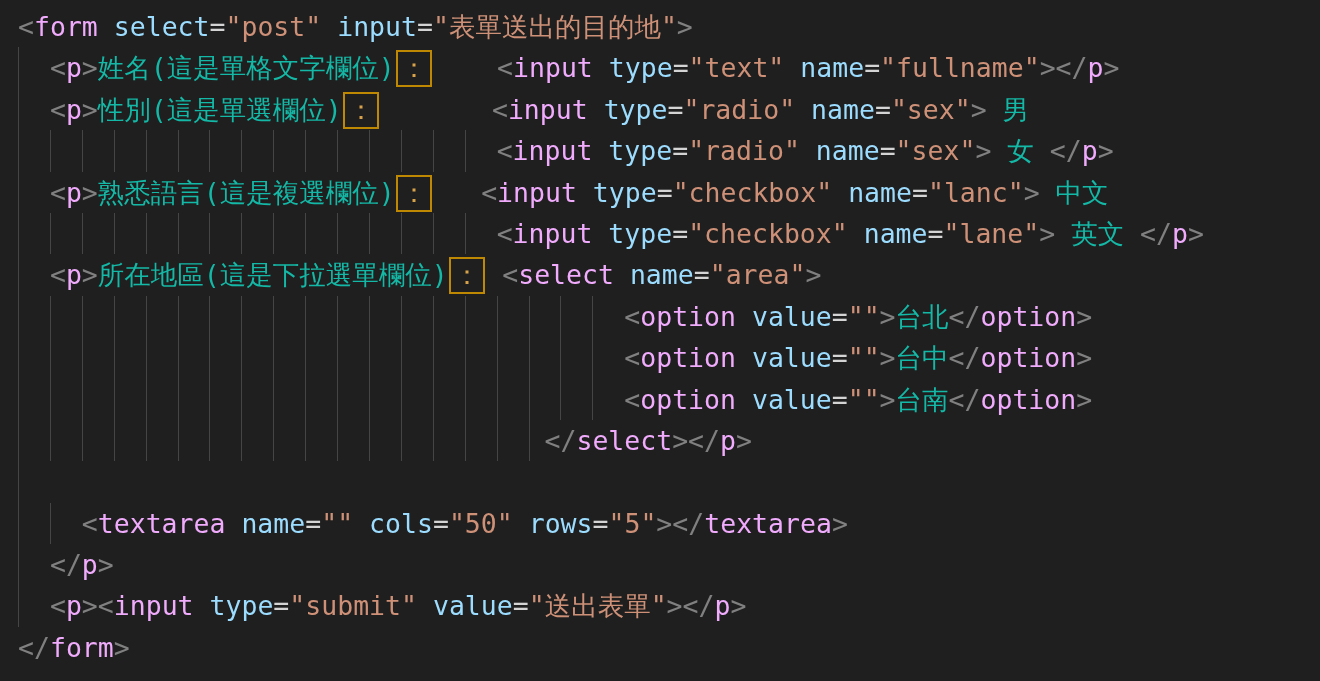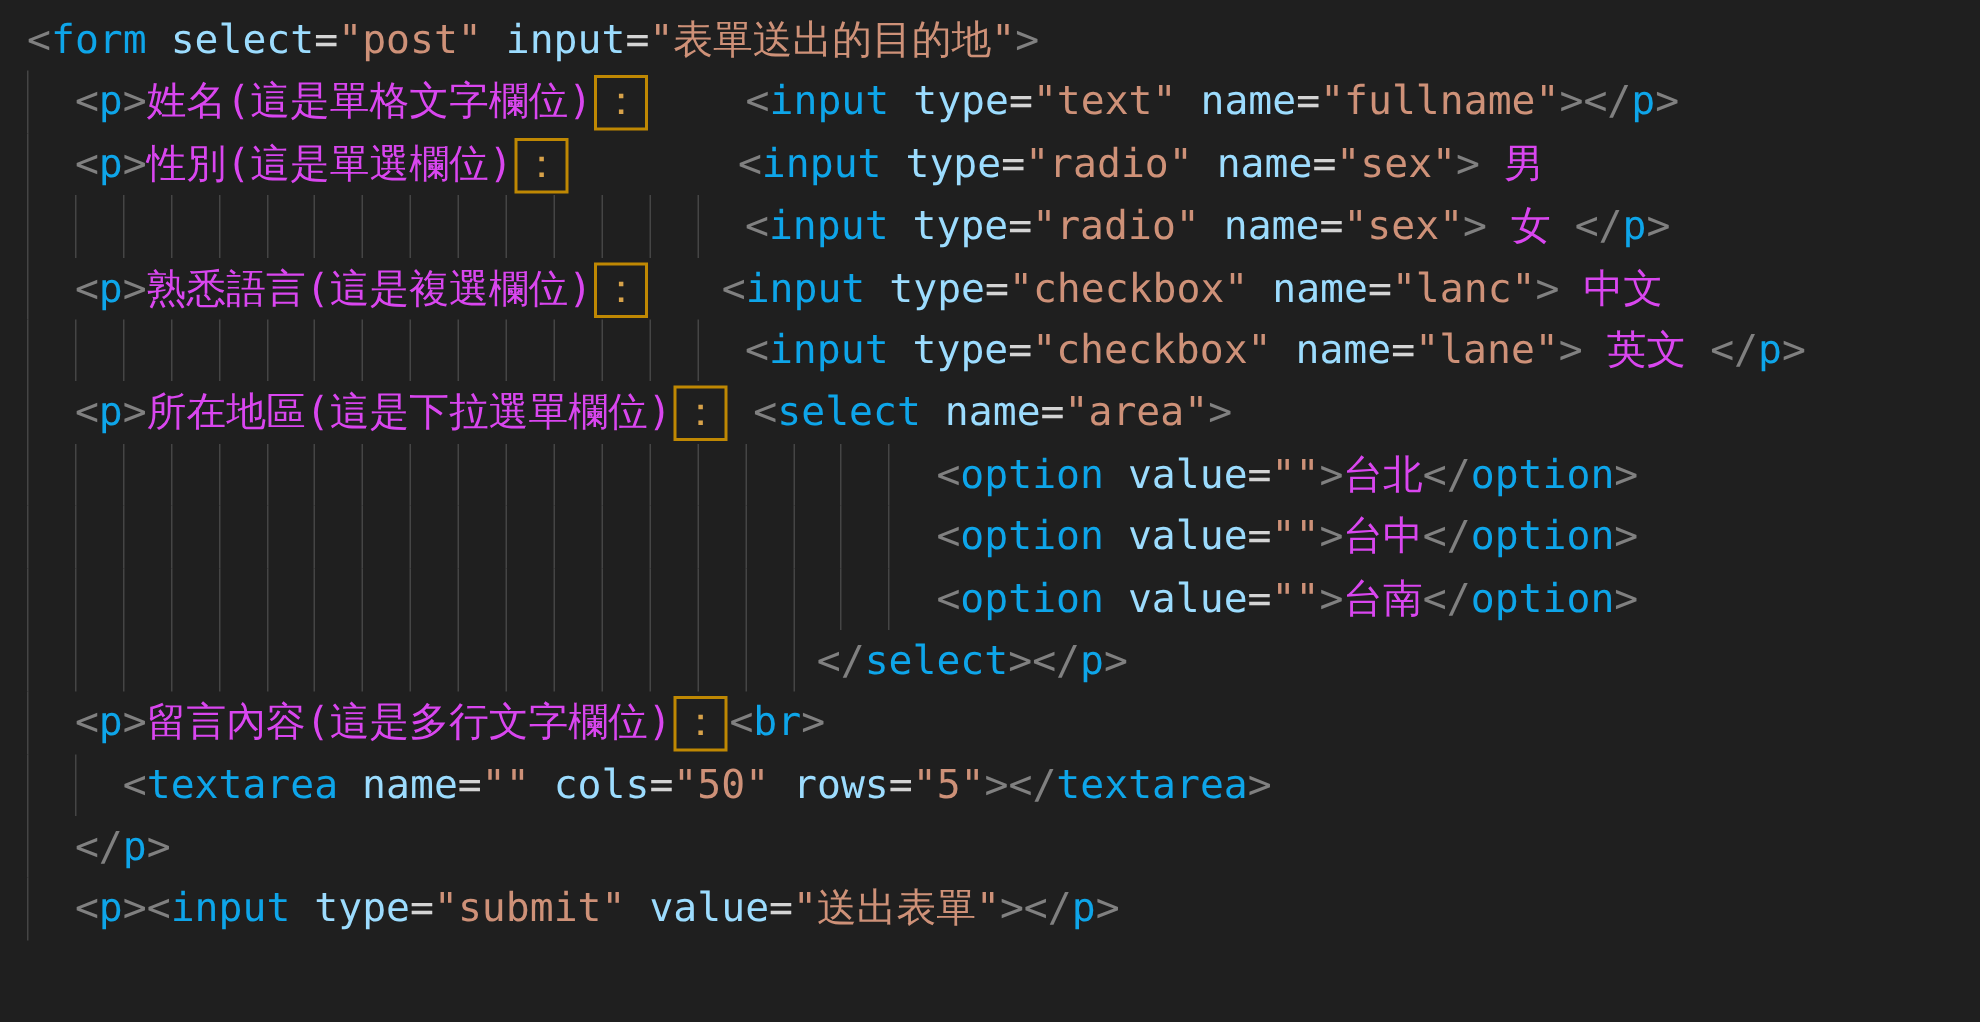--- a/index.html
+++ b/index.html
@@ -28,25 +28,25 @@
     padding-left:18px;
     white-space:pre;
   }
   .guide{
     position:absolute;
     top:0;bottom:0;
     width:1px;
     background:#454545;
   }
   .c-p{color:#808080}   
-  .c-t{color:#0ea5e9}   
+  .c-t{color:#f0abfc}   
   .c-a{color:#9cdcfe}   
   .c-o{color:#d4d4d4}   
   .c-s{color:#ce9178}   
-  .c-x{color:#d946ef}   
+  .c-x{color:#14b8a6}   
   .c-b{                 
     color:#d7a24a;
     border:2px solid #bf8803;
     padding:0 3px 2px 3px;
     margin:0 1px;
   }
 </style>
 </head>
 <body>
 
@@ -55,17 +55,18 @@
     <div class="line"><span class="guide" style="left: calc(0ch + 18px);"></span><span class="code"><span class="c-x">  </span><span class="c-p">&lt;</span><span class="c-t">p</span><span class="c-p">&gt;</span><span class="c-x">姓名(這是單格文字欄位)</span><span class="c-b">：</span><span class="c-x">    </span><span class="c-p">&lt;</span><span class="c-t">input</span><span class="c-x"> </span><span class="c-a">type</span><span class="c-o">=</span><span class="c-s">"text"</span><span class="c-x"> </span><span class="c-a">name</span><span class="c-o">=</span><span class="c-s">"fullname"</span><span class="c-p">&gt;&lt;/</span><span class="c-t">p</span><span class="c-p">&gt;</span></span></div>
     <div class="line"><span class="guide" style="left: calc(0ch + 18px);"></span><span class="code"><span class="c-x">  </span><span class="c-p">&lt;</span><span class="c-t">p</span><span class="c-p">&gt;</span><span class="c-x">性別(這是單選欄位)</span><span class="c-b">：</span><span class="c-x">       </span><span class="c-p">&lt;</span><span class="c-t">input</span><span class="c-x"> </span><span class="c-a">type</span><span class="c-o">=</span><span class="c-s">"radio"</span><span class="c-x"> </span><span class="c-a">name</span><span class="c-o">=</span><span class="c-s">"sex"</span><span class="c-p">&gt;</span><span class="c-x"> 男</span></span></div>
     <div class="line"><span class="guide" style="left: calc(0ch + 18px);"></span><span class="guide" style="left: calc(2ch + 18px);"></span><span class="guide" style="left: calc(4ch + 18px);"></span><span class="guide" style="left: calc(6ch + 18px);"></span><span class="guide" style="left: calc(8ch + 18px);"></span><span class="guide" style="left: calc(10ch + 18px);"></span><span class="guide" style="left: calc(12ch + 18px);"></span><span class="guide" style="left: calc(14ch + 18px);"></span><span class="guide" style="left: calc(16ch + 18px);"></span><span class="guide" style="left: calc(18ch + 18px);"></span><span class="guide" style="left: calc(20ch + 18px);"></span><span class="guide" style="left: calc(22ch + 18px);"></span><span class="guide" style="left: calc(24ch + 18px);"></span><span class="guide" style="left: calc(26ch + 18px);"></span><span class="guide" style="left: calc(28ch + 18px);"></span><span class="code"><span class="c-x">                              </span><span class="c-p">&lt;</span><span class="c-t">input</span><span class="c-x"> </span><span class="c-a">type</span><span class="c-o">=</span><span class="c-s">"radio"</span><span class="c-x"> </span><span class="c-a">name</span><span class="c-o">=</span><span class="c-s">"sex"</span><span class="c-p">&gt;</span><span class="c-x"> 女 </span><span class="c-p">&lt;/</span><span class="c-t">p</span><span class="c-p">&gt;</span></span></div>
     <div class="line"><span class="guide" style="left: calc(0ch + 18px);"></span><span class="code"><span class="c-x">  </span><span class="c-p">&lt;</span><span class="c-t">p</span><span class="c-p">&gt;</span><span class="c-x">熟悉語言(這是複選欄位)</span><span class="c-b">：</span><span class="c-x">   </span><span class="c-p">&lt;</span><span class="c-t">input</span><span class="c-x"> </span><span class="c-a">type</span><span class="c-o">=</span><span class="c-s">"checkbox"</span><span class="c-x"> </span><span class="c-a">name</span><span class="c-o">=</span><span class="c-s">"lanc"</span><span class="c-p">&gt;</span><span class="c-x"> 中文</span></span></div>
     <div class="line"><span class="guide" style="left: calc(0ch + 18px);"></span><span class="guide" style="left: calc(2ch + 18px);"></span><span class="guide" style="left: calc(4ch + 18px);"></span><span class="guide" style="left: calc(6ch + 18px);"></span><span class="guide" style="left: calc(8ch + 18px);"></span><span class="guide" style="left: calc(10ch + 18px);"></span><span class="guide" style="left: calc(12ch + 18px);"></span><span class="guide" style="left: calc(14ch + 18px);"></span><span class="guide" style="left: calc(16ch + 18px);"></span><span class="guide" style="left: calc(18ch + 18px);"></span><span class="guide" style="left: calc(20ch + 18px);"></span><span class="guide" style="left: calc(22ch + 18px);"></span><span class="guide" style="left: calc(24ch + 18px);"></span><span class="guide" style="left: calc(26ch + 18px);"></span><span class="guide" style="left: calc(28ch + 18px);"></span><span class="code"><span class="c-x">                              </span><span class="c-p">&lt;</span><span class="c-t">input</span><span class="c-x"> </span><span class="c-a">type</span><span class="c-o">=</span><span class="c-s">"checkbox"</span><span class="c-x"> </span><span class="c-a">name</span><span class="c-o">=</span><span class="c-s">"lane"</span><span class="c-p">&gt;</span><span class="c-x"> 英文 </span><span class="c-p">&lt;/</span><span class="c-t">p</span><span class="c-p">&gt;</span></span></div>
     <div class="line"><span class="guide" style="left: calc(0ch + 18px);"></span><span class="code"><span class="c-x">  </span><span class="c-p">&lt;</span><span class="c-t">p</span><span class="c-p">&gt;</span><span class="c-x">所在地區(這是下拉選單欄位)</span><span class="c-b">：</span><span class="c-x"> </span><span class="c-p">&lt;</span><span class="c-t">select</span><span class="c-x"> </span><span class="c-a">name</span><span class="c-o">=</span><span class="c-s">"area"</span><span class="c-p">&gt;</span></span></div>
     <div class="line"><span class="guide" style="left: calc(0ch + 18px);"></span><span class="guide" style="left: calc(2ch + 18px);"></span><span class="guide" style="left: calc(4ch + 18px);"></span><span class="guide" style="left: calc(6ch + 18px);"></span><span class="guide" style="left: calc(8ch + 18px);"></span><span class="guide" style="left: calc(10ch + 18px);"></span><span class="guide" style="left: calc(12ch + 18px);"></span><span class="guide" style="left: calc(14ch + 18px);"></span><span class="guide" style="left: calc(16ch + 18px);"></span><span class="guide" style="left: calc(18ch + 18px);"></span><span class="guide" style="left: calc(20ch + 18px);"></span><span class="guide" style="left: calc(22ch + 18px);"></span><span class="guide" style="left: calc(24ch + 18px);"></span><span class="guide" style="left: calc(26ch + 18px);"></span><span class="guide" style="left: calc(28ch + 18px);"></span><span class="guide" style="left: calc(30ch + 18px);"></span><span class="guide" style="left: calc(32ch + 18px);"></span><span class="guide" style="left: calc(34ch + 18px);"></span><span class="guide" style="left: calc(36ch + 18px);"></span><span class="code"><span class="c-x">                                      </span><span class="c-p">&lt;</span><span class="c-t">option</span><span class="c-x"> </span><span class="c-a">value</span><span class="c-o">=</span><span class="c-s">""</span><span class="c-p">&gt;</span><span class="c-x">台北</span><span class="c-p">&lt;/</span><span class="c-t">option</span><span class="c-p">&gt;</span></span></div>
     <div class="line"><span class="guide" style="left: calc(0ch + 18px);"></span><span class="guide" style="left: calc(2ch + 18px);"></span><span class="guide" style="left: calc(4ch + 18px);"></span><span class="guide" style="left: calc(6ch + 18px);"></span><span class="guide" style="left: calc(8ch + 18px);"></span><span class="guide" style="left: calc(10ch + 18px);"></span><span class="guide" style="left: calc(12ch + 18px);"></span><span class="guide" style="left: calc(14ch + 18px);"></span><span class="guide" style="left: calc(16ch + 18px);"></span><span class="guide" style="left: calc(18ch + 18px);"></span><span class="guide" style="left: calc(20ch + 18px);"></span><span class="guide" style="left: calc(22ch + 18px);"></span><span class="guide" style="left: calc(24ch + 18px);"></span><span class="guide" style="left: calc(26ch + 18px);"></span><span class="guide" style="left: calc(28ch + 18px);"></span><span class="guide" style="left: calc(30ch + 18px);"></span><span class="guide" style="left: calc(32ch + 18px);"></span><span class="guide" style="left: calc(34ch + 18px);"></span><span class="guide" style="left: calc(36ch + 18px);"></span><span class="code"><span class="c-x">                                      </span><span class="c-p">&lt;</span><span class="c-t">option</span><span class="c-x"> </span><span class="c-a">value</span><span class="c-o">=</span><span class="c-s">""</span><span class="c-p">&gt;</span><span class="c-x">台中</span><span class="c-p">&lt;/</span><span class="c-t">option</span><span class="c-p">&gt;</span></span></div>
     <div class="line"><span class="guide" style="left: calc(0ch + 18px);"></span><span class="guide" style="left: calc(2ch + 18px);"></span><span class="guide" style="left: calc(4ch + 18px);"></span><span class="guide" style="left: calc(6ch + 18px);"></span><span class="guide" style="left: calc(8ch + 18px);"></span><span class="guide" style="left: calc(10ch + 18px);"></span><span class="guide" style="left: calc(12ch + 18px);"></span><span class="guide" style="left: calc(14ch + 18px);"></span><span class="guide" style="left: calc(16ch + 18px);"></span><span class="guide" style="left: calc(18ch + 18px);"></span><span class="guide" style="left: calc(20ch + 18px);"></span><span class="guide" style="left: calc(22ch + 18px);"></span><span class="guide" style="left: calc(24ch + 18px);"></span><span class="guide" style="left: calc(26ch + 18px);"></span><span class="guide" style="left: calc(28ch + 18px);"></span><span class="guide" style="left: calc(30ch + 18px);"></span><span class="guide" style="left: calc(32ch + 18px);"></span><span class="guide" style="left: calc(34ch + 18px);"></span><span class="guide" style="left: calc(36ch + 18px);"></span><span class="code"><span class="c-x">                                      </span><span class="c-p">&lt;</span><span class="c-t">option</span><span class="c-x"> </span><span class="c-a">value</span><span class="c-o">=</span><span class="c-s">""</span><span class="c-p">&gt;</span><span class="c-x">台南</span><span class="c-p">&lt;/</span><span class="c-t">option</span><span class="c-p">&gt;</span></span></div>
     <div class="line"><span class="guide" style="left: calc(0ch + 18px);"></span><span class="guide" style="left: calc(2ch + 18px);"></span><span class="guide" style="left: calc(4ch + 18px);"></span><span class="guide" style="left: calc(6ch + 18px);"></span><span class="guide" style="left: calc(8ch + 18px);"></span><span class="guide" style="left: calc(10ch + 18px);"></span><span class="guide" style="left: calc(12ch + 18px);"></span><span class="guide" style="left: calc(14ch + 18px);"></span><span class="guide" style="left: calc(16ch + 18px);"></span><span class="guide" style="left: calc(18ch + 18px);"></span><span class="guide" style="left: calc(20ch + 18px);"></span><span class="guide" style="left: calc(22ch + 18px);"></span><span class="guide" style="left: calc(24ch + 18px);"></span><span class="guide" style="left: calc(26ch + 18px);"></span><span class="guide" style="left: calc(28ch + 18px);"></span><span class="guide" style="left: calc(30ch + 18px);"></span><span class="guide" style="left: calc(32ch + 18px);"></span><span class="code"><span class="c-x">                                 </span><span class="c-p">&lt;/</span><span class="c-t">select</span><span class="c-p">&gt;&lt;/</span><span class="c-t">p</span><span class="c-p">&gt;</span></span></div>
-    <div class="line"><span class="guide" style="left: calc(0ch + 18px);"></span><span class="code"><span class="c-x">  </span><span class="c-p">&lt;</span><span class="c-t">p</span><span class="c-p">&gt;</span><span class="c-x">留言內容(這是多行文字欄位)</span><span class="c-b">：</span><span class="c-p">&lt;</span><span class="c-t">br</span><span class="c-p">&gt;</span></span></div>
+    <div class="line"><span class="guide" style="left: calc(0ch + 18px);"></span></div>
     <div class="line"><span class="guide" style="left: calc(0ch + 18px);"></span><span class="guide" style="left: calc(2ch + 18px);"></span><span class="code"><span class="c-x">    </span><span class="c-p">&lt;</span><span class="c-t">textarea</span><span class="c-x"> </span><span class="c-a">name</span><span class="c-o">=</span><span class="c-s">""</span><span class="c-x"> </span><span class="c-a">cols</span><span class="c-o">=</span><span class="c-s">"50"</span><span class="c-x"> </span><span class="c-a">rows</span><span class="c-o">=</span><span class="c-s">"5"</span><span class="c-p">&gt;&lt;/</span><span class="c-t">textarea</span><span class="c-p">&gt;</span></span></div>
     <div class="line"><span class="guide" style="left: calc(0ch + 18px);"></span><span class="code"><span class="c-x">  </span><span class="c-p">&lt;/</span><span class="c-t">p</span><span class="c-p">&gt;</span></span></div>
     <div class="line"><span class="guide" style="left: calc(0ch + 18px);"></span><span class="code"><span class="c-x">  </span><span class="c-p">&lt;</span><span class="c-t">p</span><span class="c-p">&gt;&lt;</span><span class="c-t">input</span><span class="c-x"> </span><span class="c-a">type</span><span class="c-o">=</span><span class="c-s">"submit"</span><span class="c-x"> </span><span class="c-a">value</span><span class="c-o">=</span><span class="c-s">"送出表單"</span><span class="c-p">&gt;&lt;/</span><span class="c-t">p</span><span class="c-p">&gt;</span></span></div>
+    <div class="line"><span class="code"><span class="c-p">&lt;/</span><span class="c-t">form</span><span class="c-p">&gt;</span></span></div>
   </div>
 
 </body></html>

